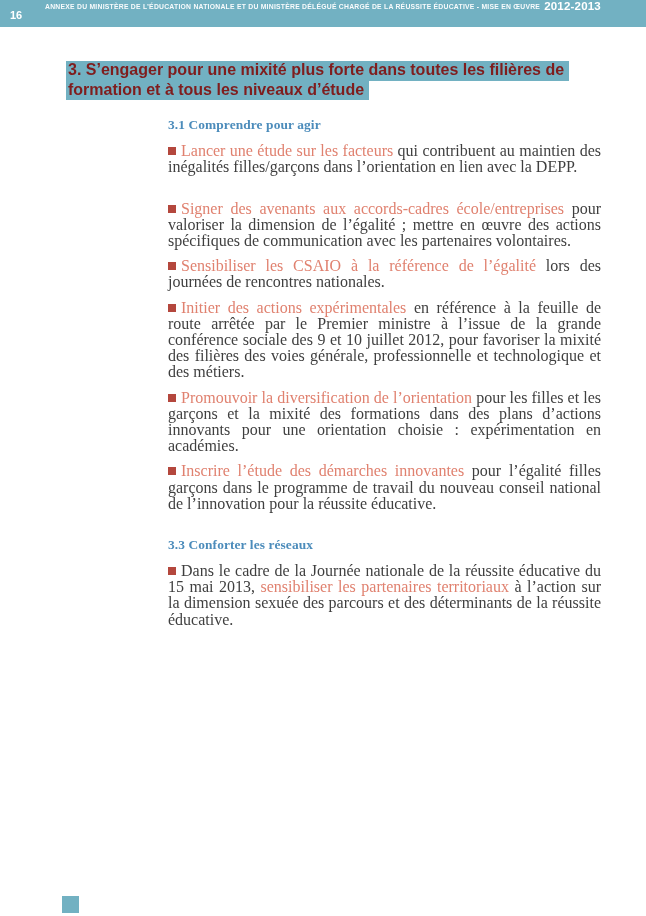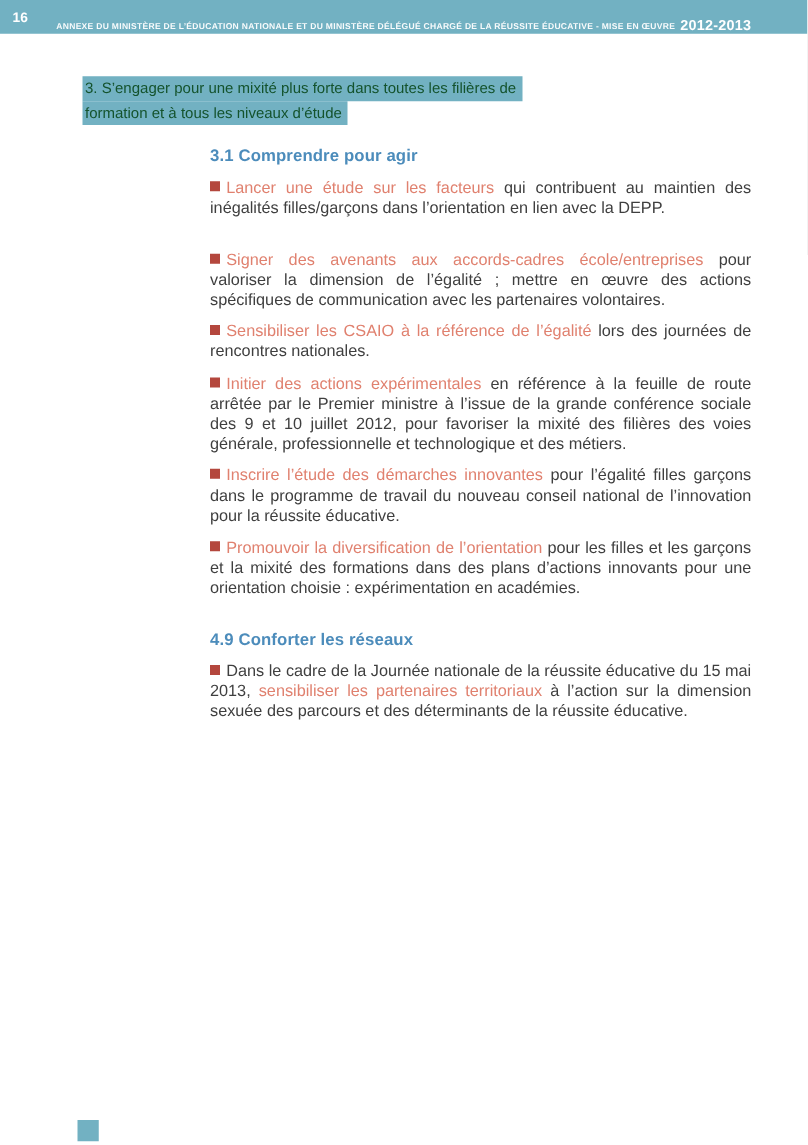--- a/index.html
+++ b/index.html
@@ -7,21 +7,21 @@
     position:relative;
     width:646px;height:916px;
     background:#ffffff;
     font-family:"Liberation Sans", sans-serif;
     overflow:hidden;
   }
   
   .topbar{
     position:absolute;top:0;left:0;right:0;height:27px;
     background:#72b1c2;
-    display:flex;align-items:flex-end;justify-content:center;
+    display:flex;align-items:flex-start;justify-content:center;
   }
   .page-num{
     position:absolute;left:10px;top:50%;transform:translateY(-42%);
     color:#ffffff;font-size:11px;font-weight:bold;
   }
   .banner{
     display:flex;align-items:center;gap:4px;
     white-space:nowrap;
   }
   .banner-text{
@@ -33,42 +33,43 @@
     color:#ffffff;font-size:11.5px;font-weight:bold;letter-spacing:0.2px;
   }
   
   .doc-title{
     margin:61px 0 0 66px;
     line-height:18.6px;
   }
   .doc-title .tline{
     display:inline-block;
     background:#72b1c2;
-    color:#14532d;
-    font-size:12px;font-weight:normal;
+    color:#7f1d1d;
+    font-size:16px;font-weight:bold;
     padding:0 5px 1px 2px;
   }
   .doc-title .tline.l2{margin-top:0;}
   
   .content{
     margin:17px 0 0 168px;
     width:433px;
     color:#3f3f3f;
+    font-family:Liberation Serif, serif;
   }
   .sec-heading{
     color:#4c8cbb;
     font-size:13.4px;font-weight:bold;
     margin:0 0 10px 0;
     letter-spacing:0.1px;
   }
   .sec{margin-bottom:0;}
   .sec + .sec{margin-top:25px;}
   .bullet{
     margin:0 0 9px 0;
-    font-size:13px;
+    font-size:16px;
     line-height:16.2px;
     text-align:justify;
     hyphens:auto;
     -webkit-hyphens:auto;
   }
   .sq{
     display:inline-block;
     width:8px;height:8px;
     background:#b4473d;
     margin-right:5px;
@@ -106,26 +107,26 @@
 
     <div class="sec">
       <div class="sec-heading">3.1 Comprendre pour agir</div>
       <p class="bullet"><span class="sq"></span><span class="pre"></span><span class="em">Lancer une étude sur les facteurs</span><span class="post"> qui contribuent au maintien des inégalités filles/garçons dans l’orientation en lien avec la DEPP.</span></p>
     </div>
 
     <div class="sec">
       <p class="bullet"><span class="sq"></span><span class="pre"></span><span class="em">Signer des avenants aux accords-cadres école/entreprises</span><span class="post"> pour valoriser la dimension de l’égalité ; mettre en œuvre des actions spécifiques de communication avec les partenaires volontaires.</span></p>
       <p class="bullet"><span class="sq"></span><span class="pre"></span><span class="em">Sensibiliser les CSAIO à la référence de l’égalité</span><span class="post"> lors des journées de rencontres nationales.</span></p>
       <p class="bullet"><span class="sq"></span><span class="pre"></span><span class="em">Initier des actions expérimentales</span><span class="post"> en référence à la feuille de route arrêtée par le Premier ministre à l’issue de la grande conférence sociale des 9 et 10 juillet 2012, pour favoriser la mixité des filières des voies générale, professionnelle et technologique et des métiers.</span></p>
+      <p class="bullet"><span class="sq"></span><span class="pre"></span><span class="em">Promouvoir la diversification de l’orientation</span><span class="post"> pour les filles et les garçons et la mixité des formations dans des plans d’actions innovants pour une orientation choisie : expérimentation en académies.</span></p>
       <p class="bullet"><span class="sq"></span><span class="pre"></span><span class="em">Inscrire l’étude des démarches innovantes</span><span class="post"> pour l’égalité filles garçons dans le programme de travail du nouveau conseil national de l’innovation pour la réussite éducative.</span></p>
-      <p class="bullet"><span class="sq"></span><span class="pre"></span><span class="em">Promouvoir la diversification de l’orientation</span><span class="post"> pour les filles et les garçons et la mixité des formations dans des plans d’actions innovants pour une orientation choisie : expérimentation en académies.</span></p>
     </div>
 
     <div class="sec">
-      <div class="sec-heading">4.9 Conforter les réseaux</div>
+      <div class="sec-heading">3.3 Conforter les réseaux</div>
       <p class="bullet"><span class="sq"></span><span class="pre">Dans le cadre de la Journée nationale de la réussite éducative du 15 mai 2013, </span><span class="em">sensibiliser les partenaires territoriaux</span><span class="post"> à l’action sur la dimension sexuée des parcours et des déterminants de la réussite éducative.</span></p>
     </div>
 
   </div>
 
   <div class="footer-mark"></div>
 
 </div>
 
 </body></html>

